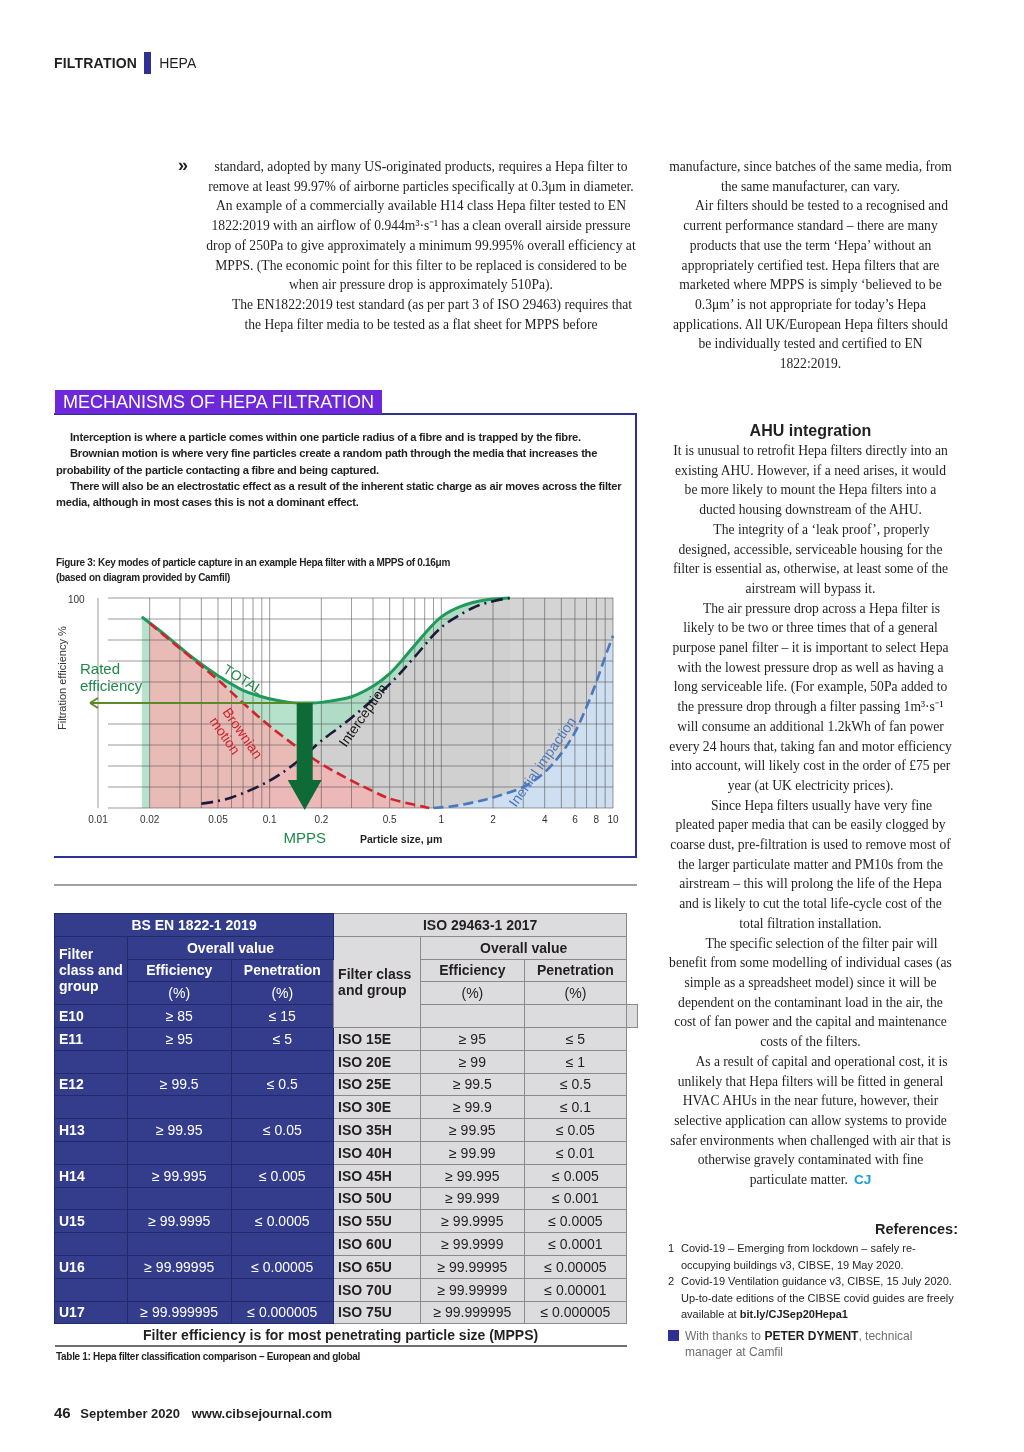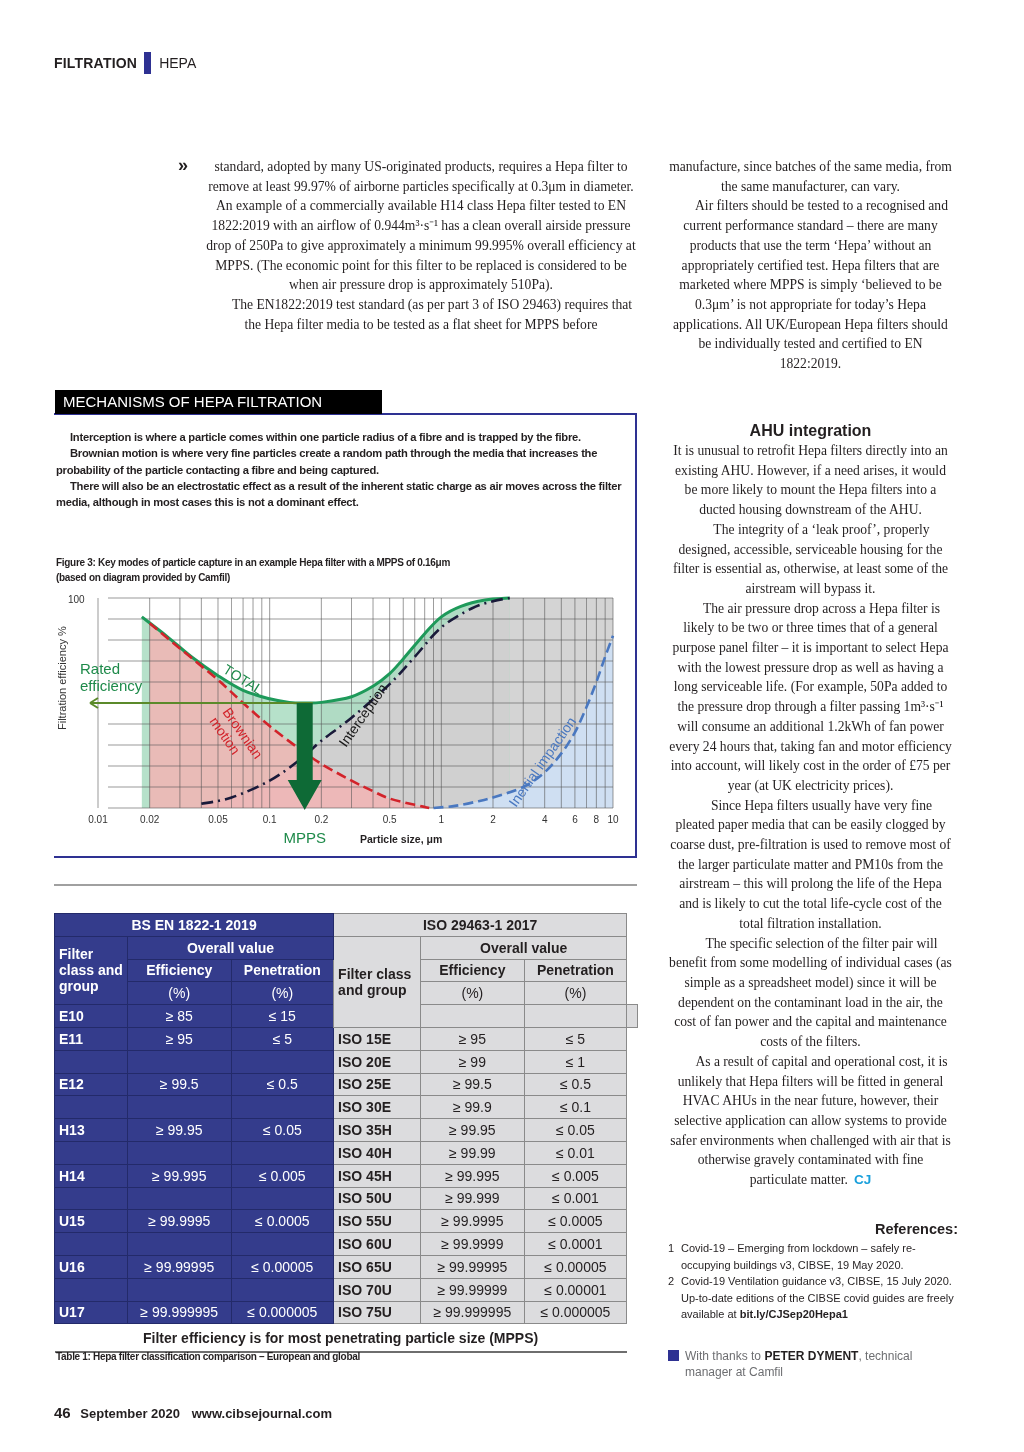--- a/index.html
+++ b/index.html
@@ -18,46 +18,46 @@
   .col p { text-indent: 0; }
   .col p.ind { text-indent: 22px; }
   .colA { left: 206px; top: 157px; width: 430px; }
   .raquo { left: 178px; top: 155px; font-family: "Liberation Sans", sans-serif; font-weight: bold; font-size: 18px; color: #231f20; }
   .colB { left: 668px; top: 157px; width: 285px; }
   .colC { left: 668px; top: 414px; width: 285px; margin-top: 27px; }
   .h3 { font-family: "Liberation Sans", sans-serif; font-weight: bold; font-size: 16px; color: #231f20; line-height: 20px; }
   .cj { font-family: "Liberation Sans", sans-serif; font-weight: bold; color: #1aa0dc; margin-left: 6px; }
 
   
-  .box-title { left: 55px; top: 390px; width: 327px; height: 24px; background: #000000; color: #fff; font-family: "Liberation Sans", sans-serif; font-size: 15px; line-height: 24px; padding-left: 8px; }
+  .box-title { left: 55px; top: 390px; width: 327px; height: 24px; background: #6d28d9; color: #fff; font-family: "Liberation Sans", sans-serif; font-size: 18px; line-height: 24px; padding-left: 8px; }
   .box { left: 54px; top: 413px; width: 583px; height: 445px; border-right: 2px solid #2e3192; border-bottom: 2px solid #2e3192; border-top: 2px solid #2e3192; }
   .box-text { left: 56px; top: 429px; width: 575px; font-family: "Liberation Sans", sans-serif; font-weight: bold; font-size: 11.2px; line-height: 16.3px; color: #231f20; letter-spacing: -0.25px; }
   .box-text p.ind { text-indent: 14px; }
   .fig-cap { left: 56px; top: 555px; width: 560px; font-family: "Liberation Sans", sans-serif; font-weight: bold; font-size: 10px; line-height: 15px; letter-spacing: -0.3px; }
 
   svg text { font-family: "Liberation Sans", sans-serif; }
 
   
   .tbl-wrap { left: 54px; top: 884px; width: 583px; height: 456px; border-top: 2px solid #a0a0a0; }
   table.hepa { position: absolute; left: 54px; top: 913px; width: 584px; border-collapse: collapse; font-family: "Liberation Sans", sans-serif; font-size: 14px; }
   table.hepa td { height: 22.8px; padding: 0 4px; border: 1px solid #5a5a6a; text-align: center; vertical-align: middle; }
   table.hepa td.l { text-align: left; font-weight: bold; margin-top: 39px; }
   table.hepa td.en { background: #343c8c; color: #ffffff; border-color: #232a6a; }
   table.hepa td.iso { background: #dcdcde; color: #231f20; border-color: #8a8a8a; }
   table.hepa td.hb { font-weight: bold; }
-  table.hepa td.foot { background: #fff; color: #231f20; font-weight: bold; border: none; border-bottom: 2px solid #6e6e6e; height: 28px; }
+  table.hepa td.foot { background: #fff; color: #231f20; font-weight: bold; border: none; border-bottom: 2px solid #6e6e6e; height: 22px; }
   .tbl-cap { left: 56px; top: 1351px; font-family: "Liberation Sans", sans-serif; font-weight: bold; font-size: 10px; letter-spacing: -0.3px; }
 
   
   .refs { left: 668px; top: 1220px; width: 290px; font-family: "Liberation Sans", sans-serif; font-size: 11px; line-height: 16.5px; color: #231f20; }
   .refs .rh { font-weight: bold; font-size: 14.5px; line-height: 18px; margin-bottom: 2px; text-align: right; }
   .refs .ri { display: flex; }
   .refs .rn { width: 13px; flex: none; }
   .refs .rt { flex: 1; }
-  .thanks { left: 668px; top: 1328px; width: 290px; font-family: "Liberation Sans", sans-serif; font-size: 12px; line-height: 16px; color: #6d6e71; margin-top: 20px; }
+  .thanks { left: 668px; top: 1328px; width: 290px; font-family: "Liberation Sans", sans-serif; font-size: 12px; line-height: 16px; color: #6d6e71; }
   .thanks .sq { display: inline-block; width: 11px; height: 11px; background: #2e3192; margin-right: 6px; vertical-align: -1px; }
   .thanks b { color: #231f20; }
   .thanks .ln2 { padding-left: 17px; display: block; }
 
   
   .ftr { left: 54px; top: 1404px; font-family: "Liberation Sans", sans-serif; font-size: 13px; font-weight: bold; }
   .ftr .pg { font-size: 15px; margin-right: 6px; }
   .ftr span { margin-right: 8px; }
 </style>
 </head>

